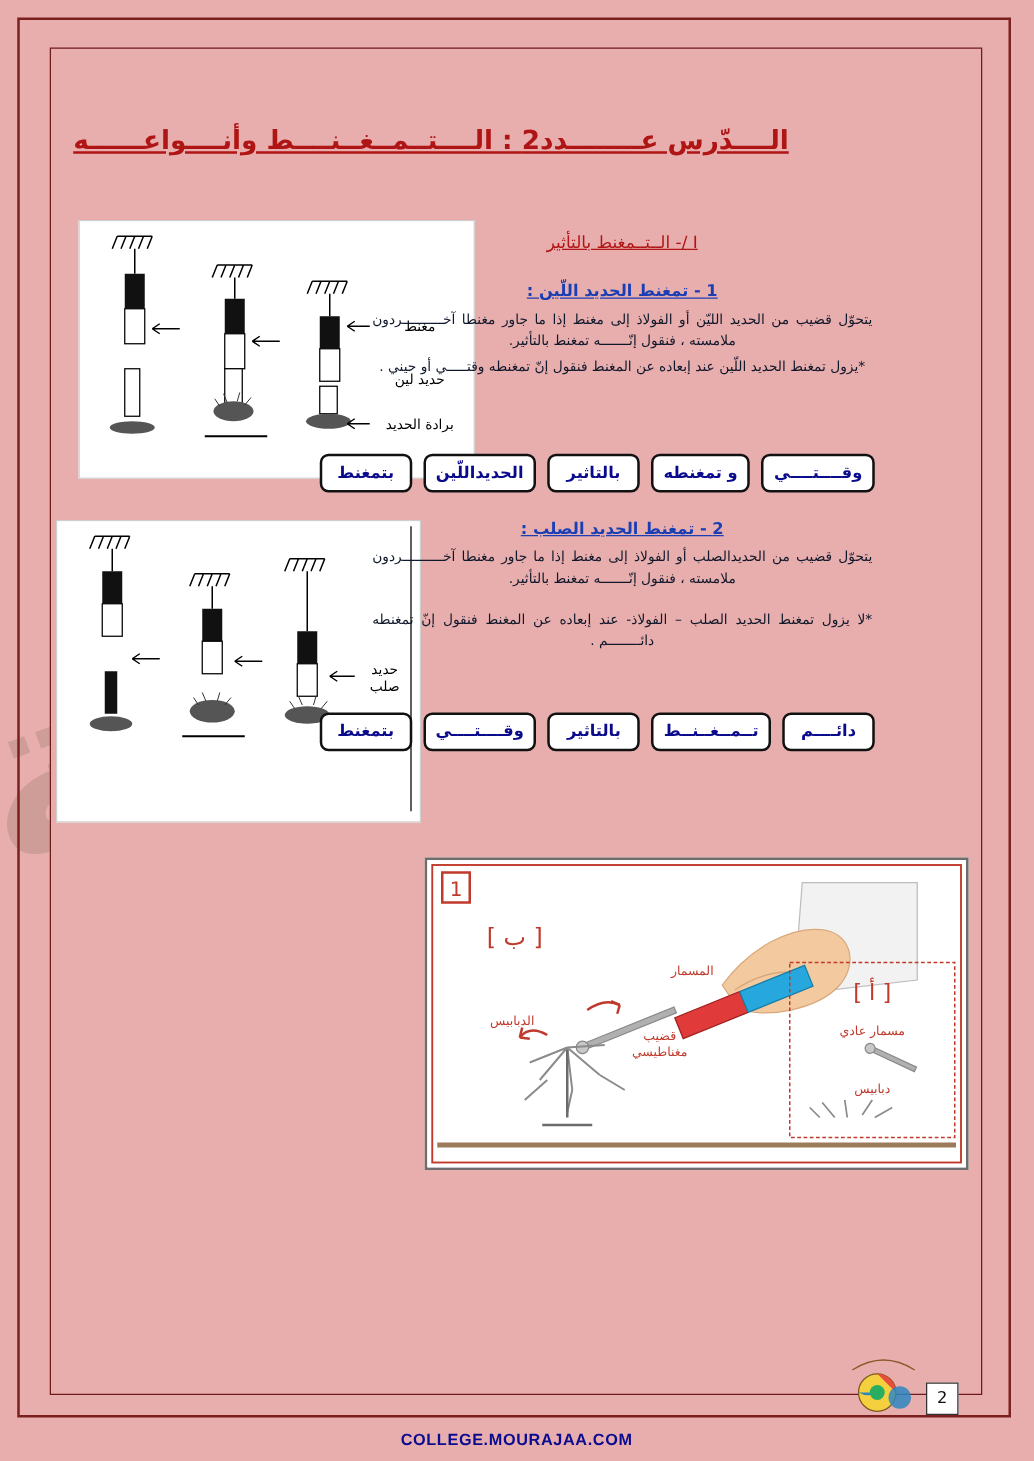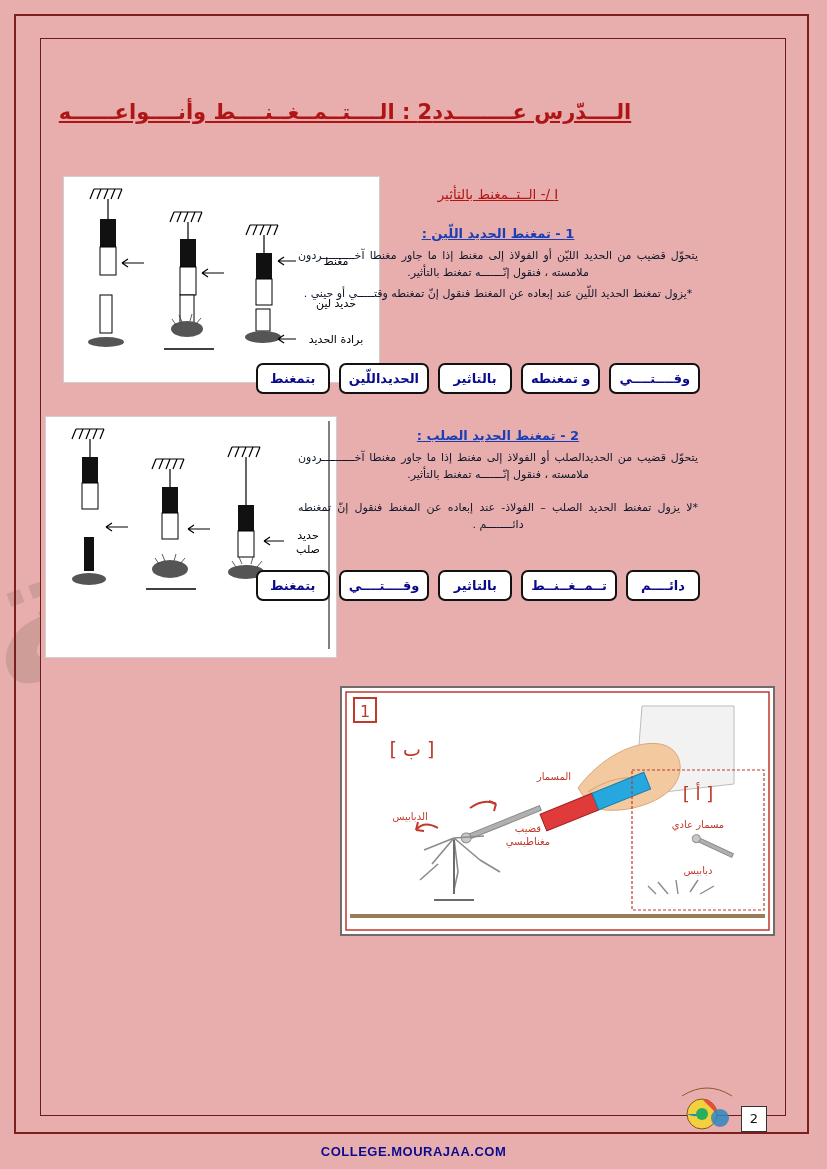--- a/index.html
+++ b/index.html
@@ -280,21 +280,21 @@
       <g stroke="#000" stroke-width="1.2" fill="none">
         <path d="M82 110 h-22 M60 110 l6 -4 M60 110 l6 4"></path>
         <path d="M164 112 h-22 M142 112 l6 -4 M142 112 l6 4"></path>
         <path d="M238 124 h-20 M218 124 l6 -4 M218 124 l6 4"></path>
       </g>
       <text x="262" y="122" font-family="DejaVu Sans, sans-serif" font-size="11" text-anchor="middle" direction="rtl">حديد</text>
       <text x="262" y="136" font-family="DejaVu Sans, sans-serif" font-size="11" text-anchor="middle" direction="rtl">صلب</text>
     </svg>
   </div>
 
-  <div class="rt-col" style="top:390px;">
+  <div class="rt-col" style="top:378px;">
     <div class="sub-head">2 -  تمغنط الحديد الصلب :</div>
     <div class="para">يتحوّل قضيب من الحديدالصلب أو الفولاذ إلى مغنط إذا ما جاور مغنطا آخــــــــــردون ملامسته ، فنقول إنّـــــــه تمغنط بالتأثير.</div>
     <div class="para" style="margin-top:16px;">*لا يزول تمغنط الحديد الصلب – الفولاذ- عند إبعاده عن المغنط  فنقول إنّ تمغنطه دائــــــــم .</div>
   </div>
 
   <div class="boxrow" style="right:18px;top:532px;">
     <div class="abox">بتمغنط</div>
     <div class="abox">وقــــتــــي</div>
     <div class="abox">بالتاثير</div>
     <div class="abox">تــمــغــنــط</div>

